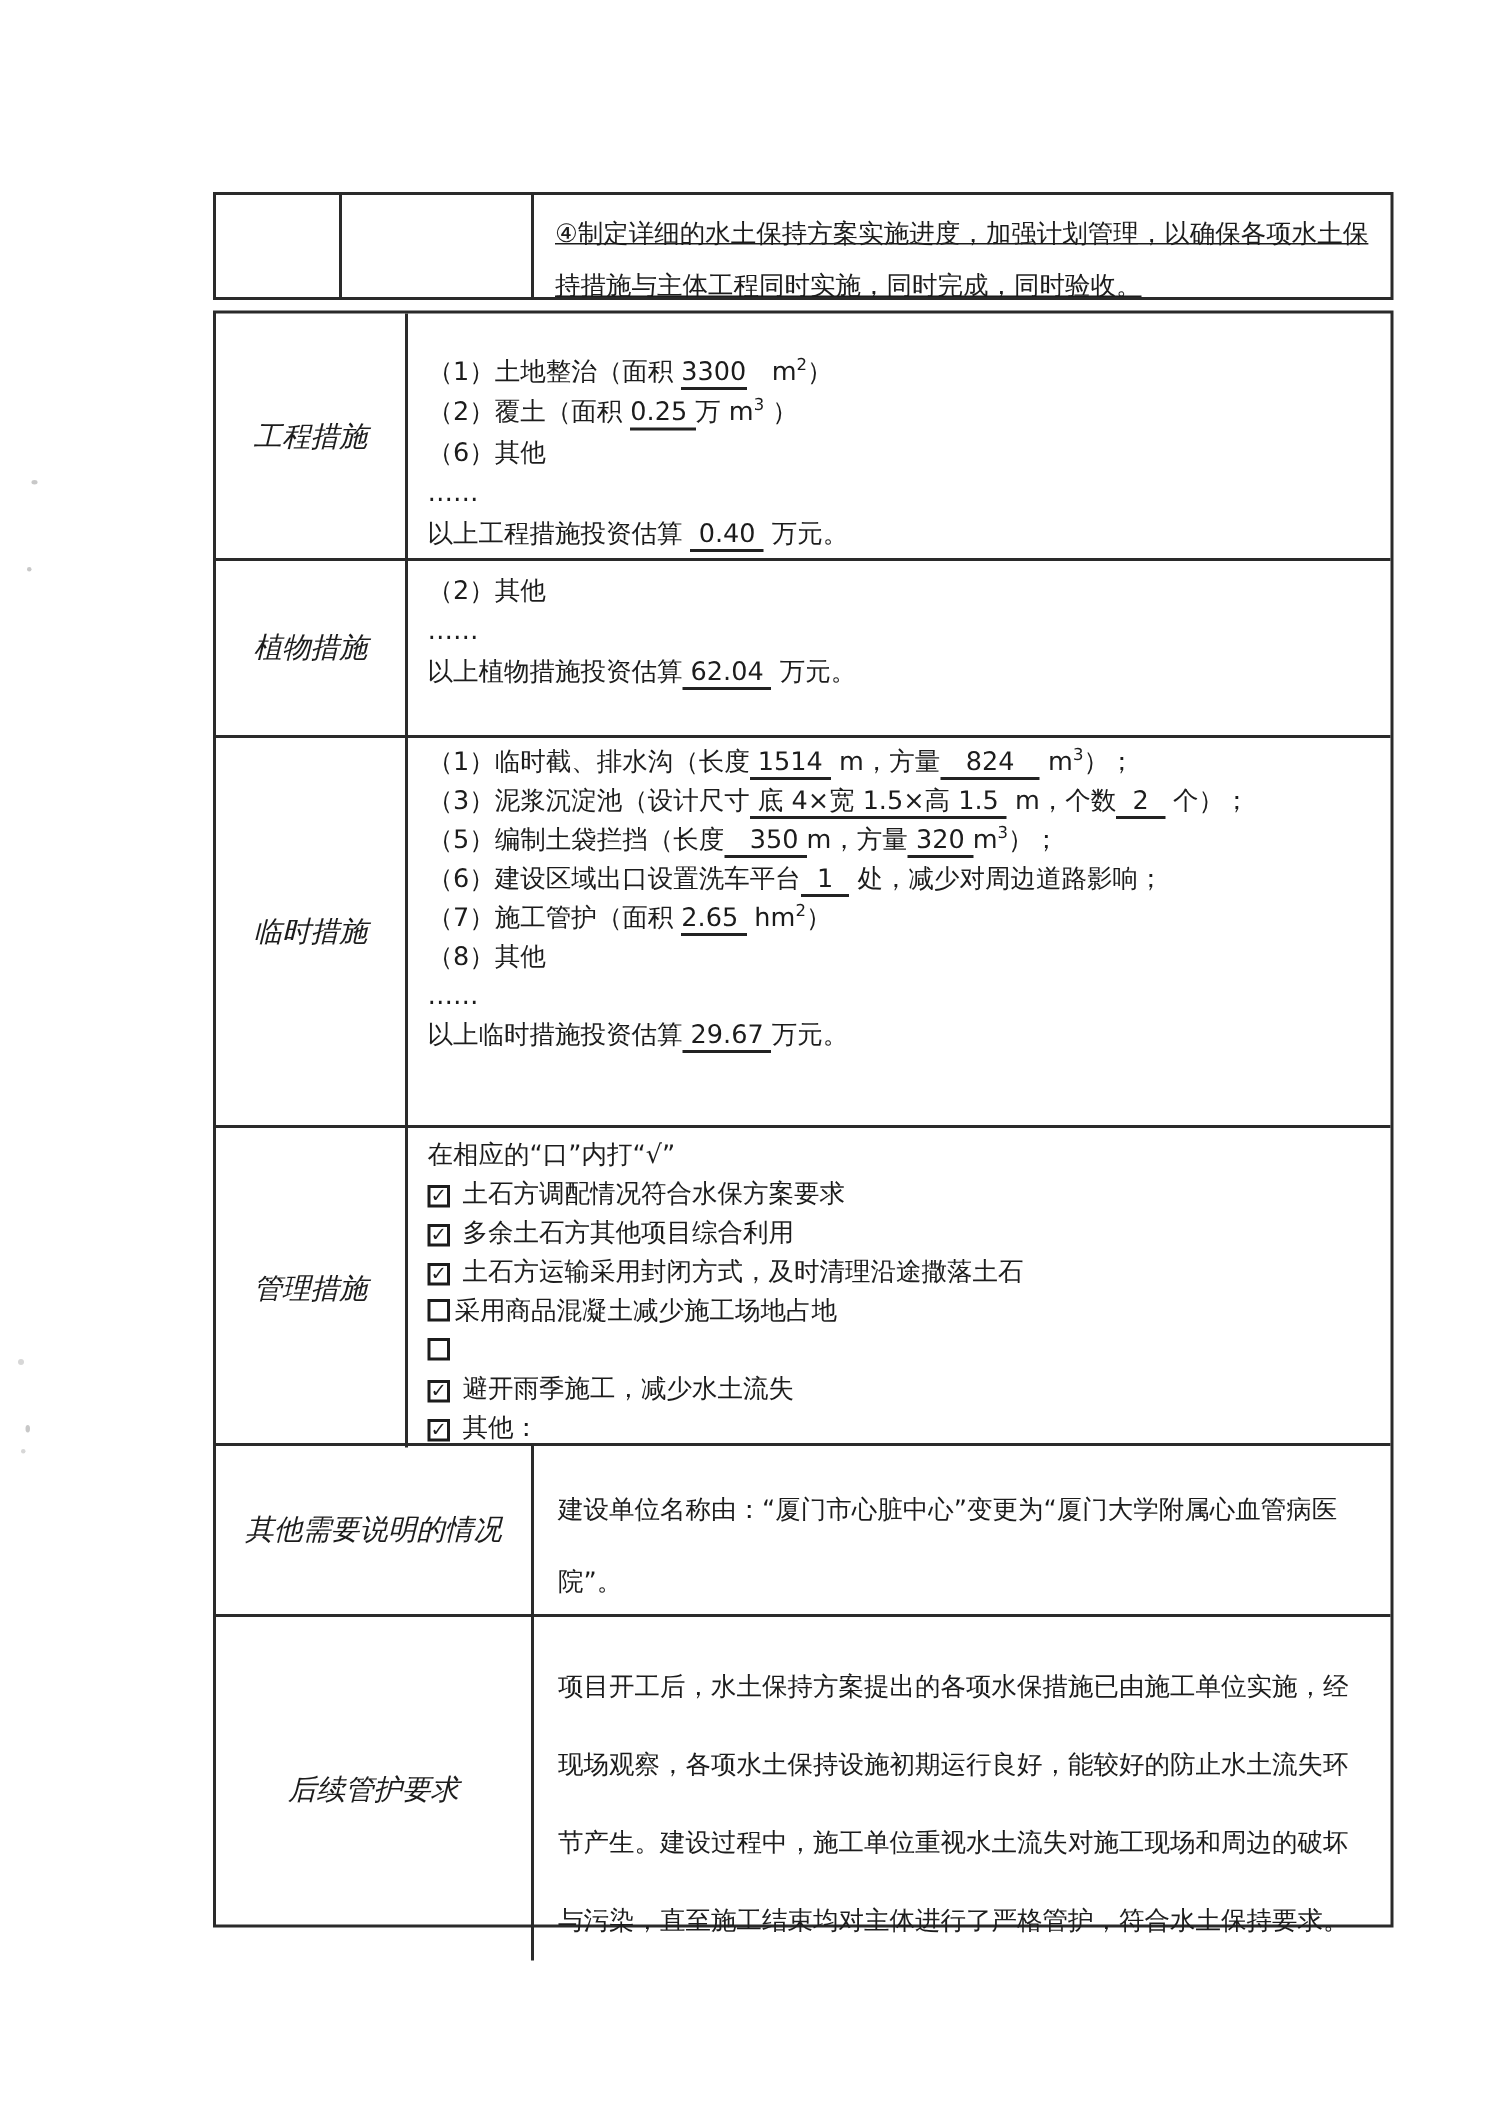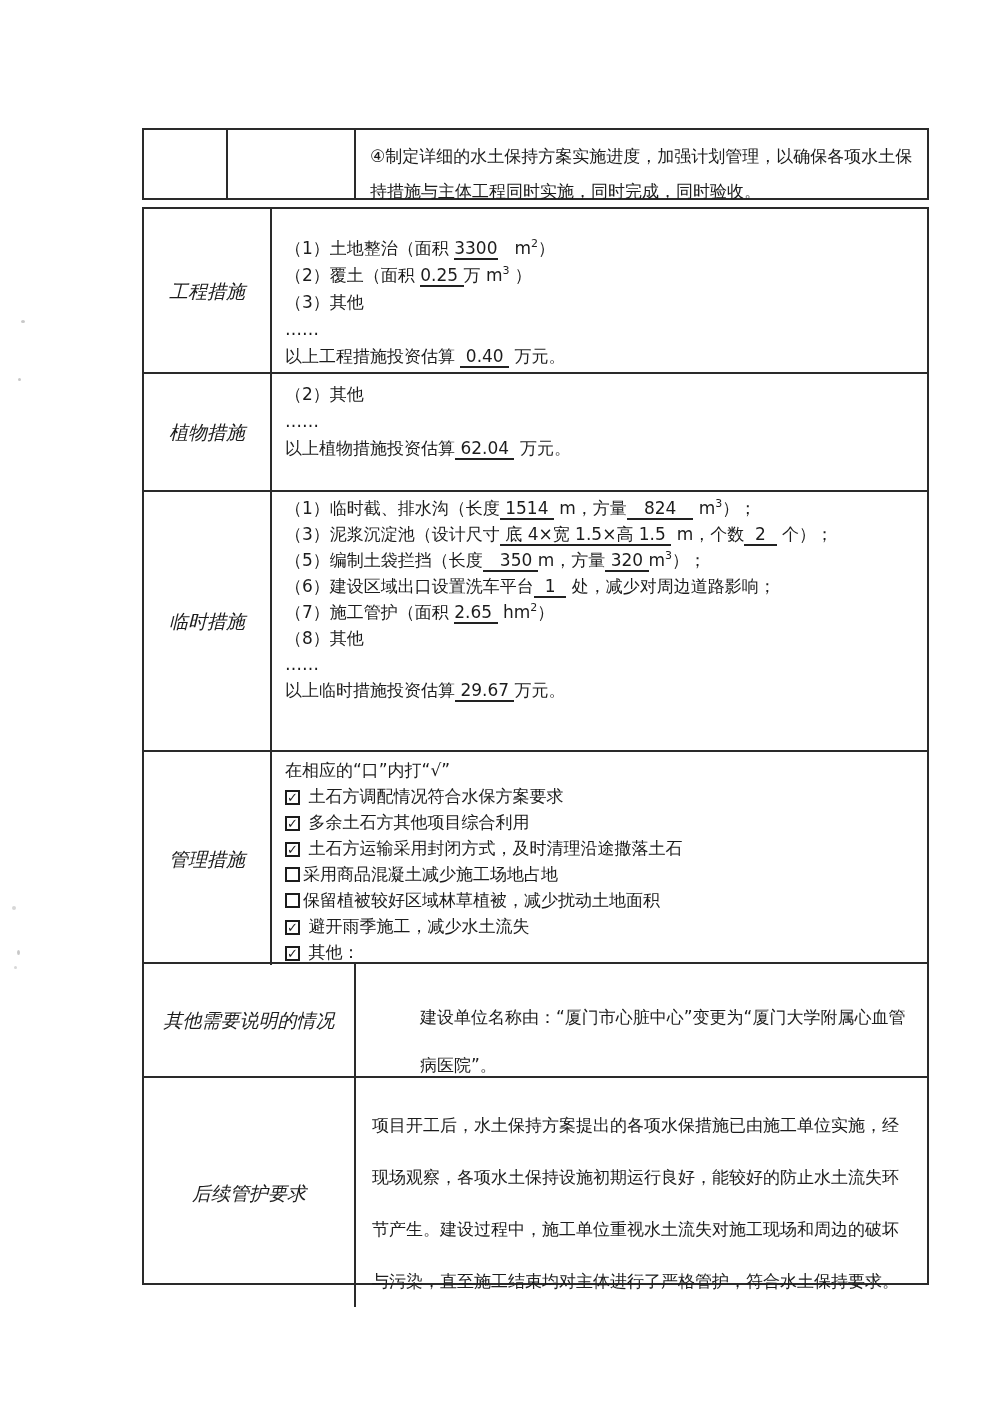--- a/index.html
+++ b/index.html
@@ -67,23 +67,23 @@
   sup { font-size:11px; line-height:0; }
 
   .cb {
     display:inline-block; width:15px; height:15px;
     border:2px solid #1c1c1c; margin:0 3px -2px 0;
     text-align:center; line-height:12px; font-size:13px; font-weight:bold;
     color:#1c1c1c;
   }
 
   .para { white-space:pre-wrap; }
-  .other-para  { padding:29px 14px 0 16px; line-height:48px; font-size:17px;margin-left:48px; }
+  .other-para  { padding:19px 14px 0 16px; line-height:48px; font-size:17px; }
   .follow-para { padding:21px 12px 0 16px; line-height:52px; font-size:17px; }
-  .top-para { padding:9px 12px 0 14px; font-size:17px; line-height:35px; }
+  .top-para { padding:9px 12px 0 14px; font-size:17px; line-height:35px;text-decoration:underline; }
 </style>
 </head>
 <body>
 
 <div class="page">
   <div class="speck sp1"></div>
   <div class="speck sp2"></div>
   <div class="speck sp3"></div>
   <div class="speck sp4"></div>
   <div class="speck sp5"></div>
@@ -98,21 +98,21 @@
 
   <div class="tbl tbl-main">
 
     <div class="row measures-row">
       <div class="subrows">
         <div class="subrow sr-eng">
           <div class="c2 v head-cell">工程措施</div>
           <div class="content">
               <div class="line"><span>（1）土地整治（面积 </span><span class="u">3300</span><span>　m</span><sup>2</sup><span>）</span></div>
               <div class="line"><span>（2）覆土（面积 </span><span class="u">0.25 </span><span>万 m</span><sup>3</sup><span> ）</span></div>
-              <div class="line"><span>（3）其他</span></div>
+              <div class="line"><span>（6）其他</span></div>
               <div class="line"><span>……</span></div>
               <div class="line"><span>以上工程措施投资估算 </span><span class="u"> 0.40 </span><span> 万元。</span></div>
             </div>
         </div>
         <div class="subrow sr-veg">
           <div class="c2 v head-cell">植物措施</div>
           <div class="content">
               <div class="line"><span>（2）其他</span></div>
               <div class="line"><span>……</span></div>
               <div class="line"><span>以上植物措施投资估算</span><span class="u"> 62.04 </span><span> 万元。</span></div>
@@ -132,21 +132,21 @@
             </div>
         </div>
         <div class="subrow sr-mgmt">
           <div class="c2 v head-cell">管理措施</div>
           <div class="content">
               <div class="line"><span class="b">在相应的“口”内打“√”</span></div>
               <div class="line"><span class="cb">✓</span><span> 土石方调配情况符合水保方案要求</span></div>
               <div class="line"><span class="cb">✓</span><span> 多余土石方其他项目综合利用</span></div>
               <div class="line"><span class="cb">✓</span><span> 土石方运输采用封闭方式，及时清理沿途撒落土石</span></div>
               <div class="line"><span class="cb"></span><span>采用商品混凝土减少施工场地占地</span></div>
-              <div class="line"><span class="cb"></span><span>保留植被较好区域林草植被，减少扰动土地面积</span></div>
+              <div class="line"><span class="cb"></span></div>
               <div class="line"><span class="cb">✓</span><span> 避开雨季施工，减少水土流失</span></div>
               <div class="line"><span class="cb">✓</span><span> 其他：</span></div>
             </div>
         </div>
       </div>
     </div>
 
     <div class="row other-row">
       <div class="merged-label v head-cell">其他需要说明的情况</div>
       <div class="c3">

